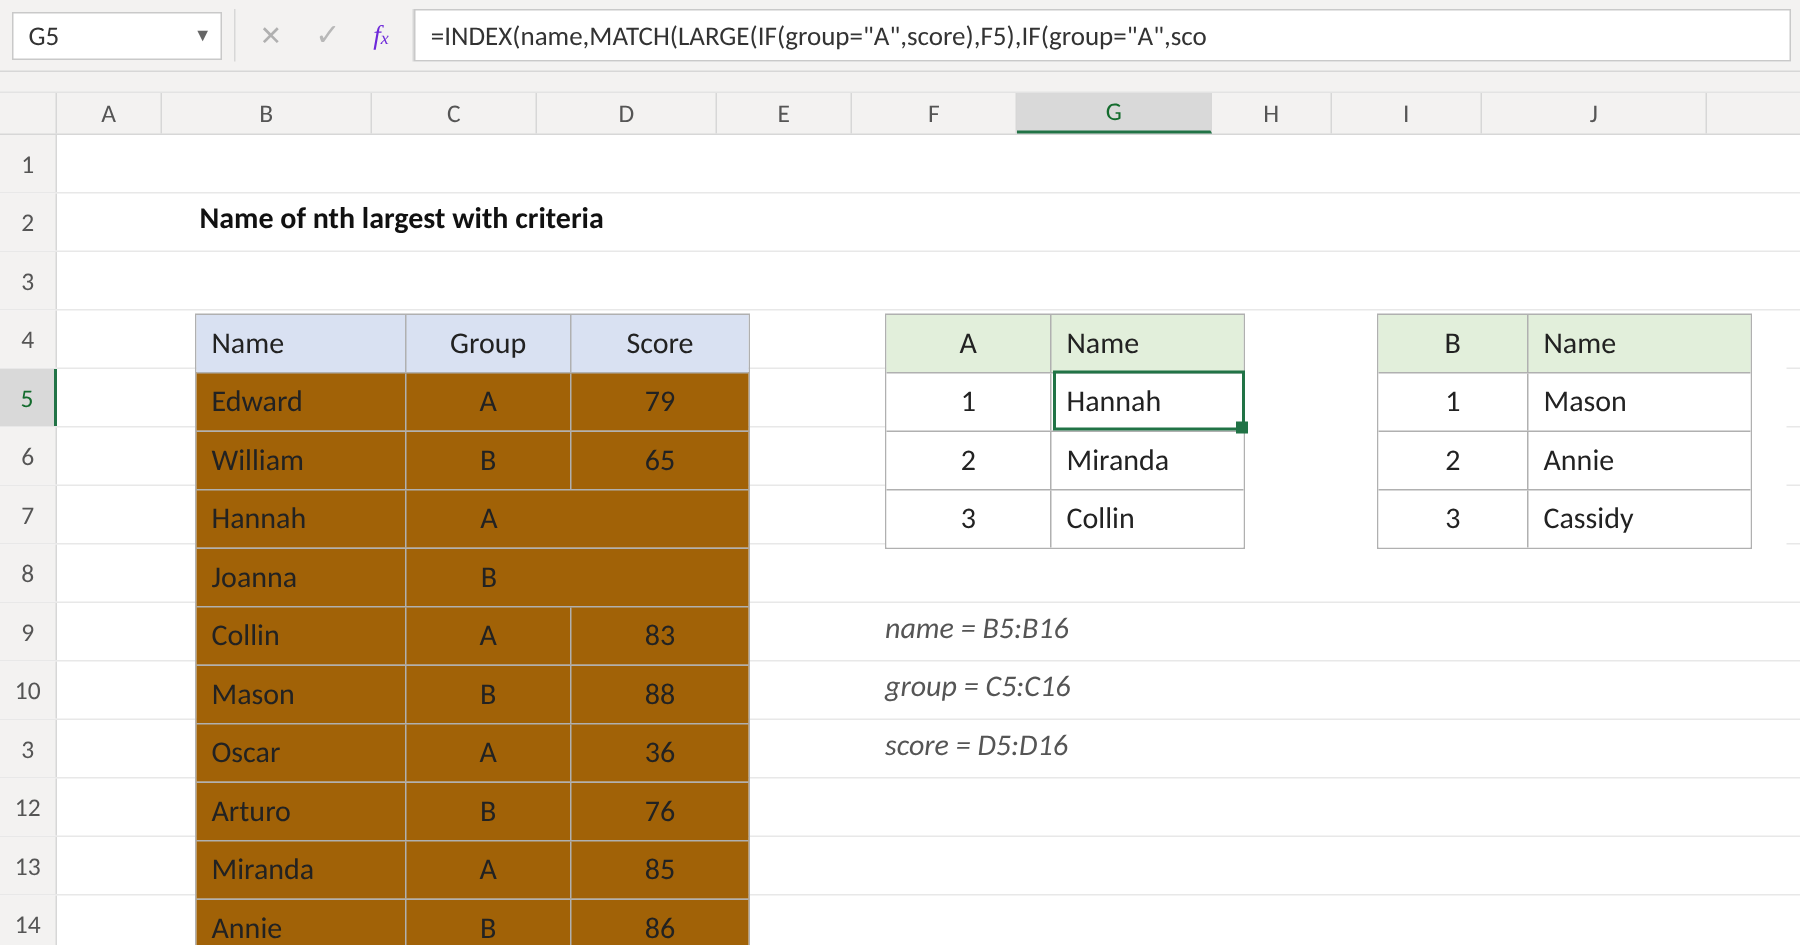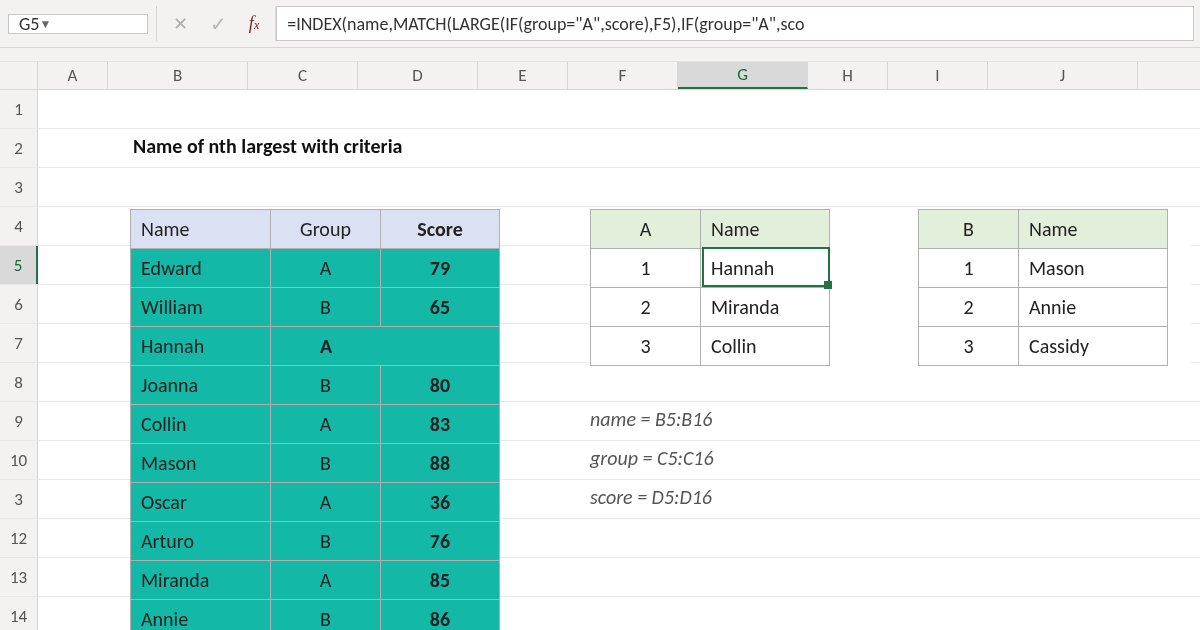--- a/index.html
+++ b/index.html
@@ -22,36 +22,36 @@
     display: flex;
     align-items: stretch;
     font-size: 18px;
     color: #444;
   }
   .namebox-wrap {
     display:flex; align-items:center;
     padding: 6px 8px 6px 8px;
   }
   .namebox {
-    width: 140px; height: 20px;
+    width: 140px; height: 32px;
     background:#fff; border:1px solid #c9c9c9;
-    display:flex; align-items:center; justify-content:flex-start;
+    display:flex; align-items:center; justify-content:space-between;
     padding:0 6px 0 10px;
     color:#333;
   }
   .namebox .dd { color:#666; font-size:12px; }
   .vsep { width:1px; background:#d7d7d7; margin:6px 0; }
   .tools {
     display:flex; align-items:center; gap:22px;
     padding: 0 16px;
     color:#8a8a8a;
   }
   .tools .x { font-size:18px; color:#b0b0b0; }
   .tools .chk { font-size:20px; color:#b8b8b8; }
-  .tools .fx { font-style: italic; font-family: "Cambria Math", Georgia, serif; color:#7f1d1d; }
+  .tools .fx { font-style: italic; font-family: "Cambria Math", Georgia, serif; color:#6d28d9; }
   .vsep2 { width:1px; background:#d7d7d7; margin:6px 0; }
   .formula {
     flex:1;
     background:#fff;
     border:1px solid #c9c9c9;
     margin:6px 6px 6px 0;
     padding:4px 10px;
     color:#333;
     white-space:nowrap;
     overflow:hidden;
@@ -126,23 +126,23 @@
     width:370px;
     border:1px solid #b0b0b0;
     font-size:20px;
   }
   .tbl1 .hrow { display:flex; background:#d9e1f2; height:38px; }
   .tbl1 .hrow > div, .tbl1 .drow > div {
     border-right:1px solid #b0b0b0;
     display:flex; align-items:center;
     padding:0 10px;
   }
-  .tbl1 .hrow > div:last-child, .tbl1 .drow > div:last-child { border-right:none;font-weight:bold; }
+  .tbl1 .hrow > div:last-child, .tbl1 .drow > div:last-child { border-right:none; }
   .tbl1 .hrow > div { font-weight:400; color:#222; }
-  .tbl1 .drow { display:flex; height:39px; border-top:1px solid #b0b0b0; background:#14b8a6;}
+  .tbl1 .drow { display:flex; height:39px; border-top:1px solid #b0b0b0; background:#a16207;}
   .tbl1 .c1{flex:0 0 140px;}
   .tbl1 .c2{flex:0 0 110px; justify-content:center;}
   .tbl1 .c3{flex:1; justify-content:center;}
 
   
   .mtbl {
     position:absolute;
     border:1px solid #b0b0b0;
     font-size:20px;
   }
@@ -294,21 +294,20 @@
           <div class="c2">B</div>
           <div class="c3">65</div>
         </div>
       <div class="drow">
           <div class="c1">Hannah</div>
           <div class="c2">A</div>
         </div>
       <div class="drow">
           <div class="c1">Joanna</div>
           <div class="c2">B</div>
-          <div class="c3">80</div>
         </div>
       <div class="drow">
           <div class="c1">Collin</div>
           <div class="c2">A</div>
           <div class="c3">83</div>
         </div>
       <div class="drow">
           <div class="c1">Mason</div>
           <div class="c2">B</div>
           <div class="c3">88</div>

